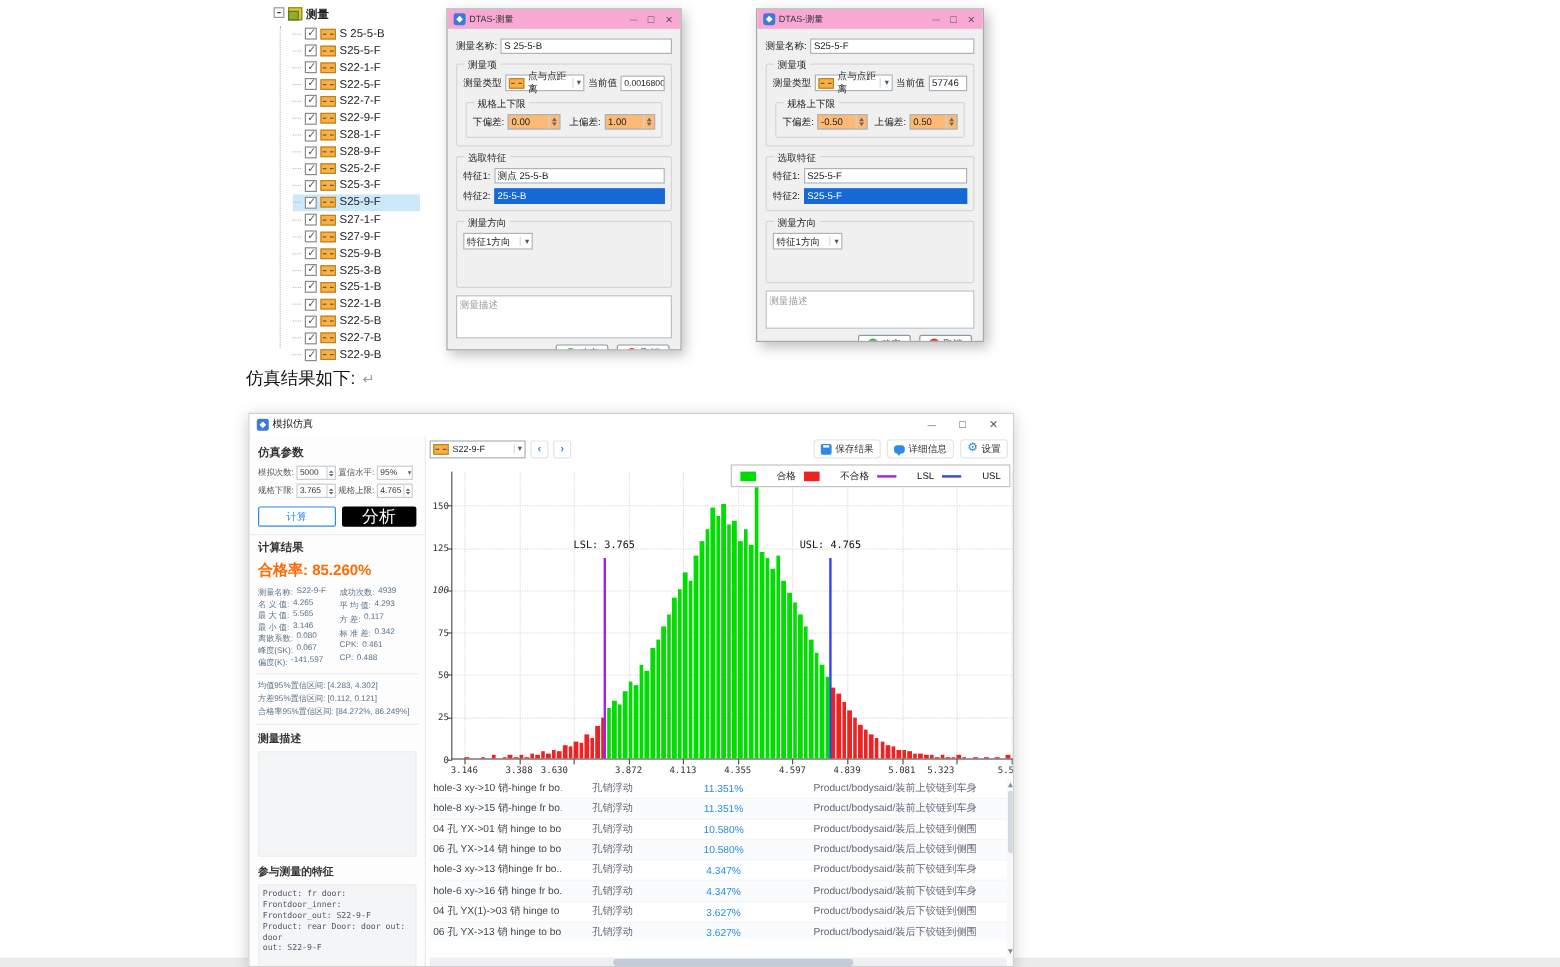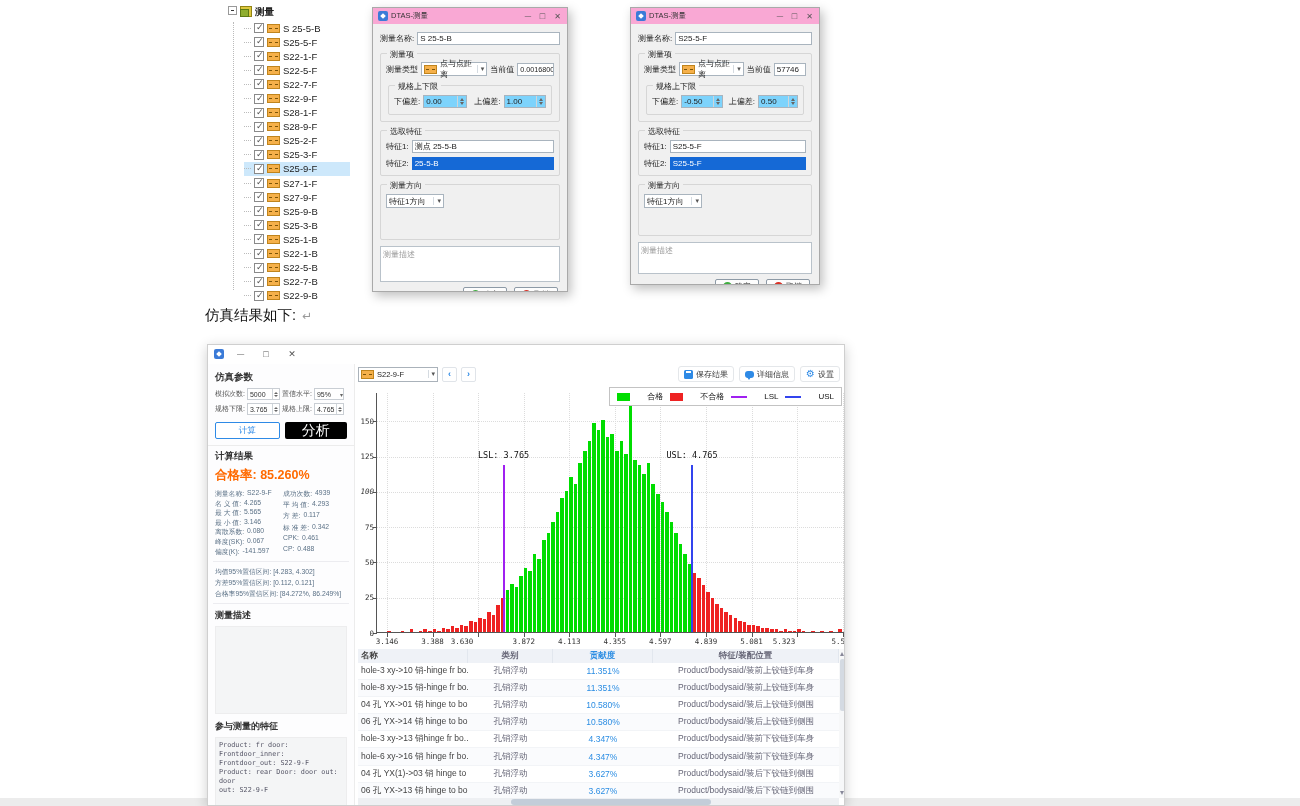--- a/index.html
+++ b/index.html
@@ -39,21 +39,21 @@
 .dlg-body{padding:4px 7px 0}
 .frow{display:flex;align-items:center;gap:3px;margin:4px 0}
 .lbl{color:#222;white-space:nowrap}
 .tin{background:#fff;border:1px solid #a9b4be;height:13px;line-height:12px;padding:0 2px;overflow:hidden;white-space:nowrap}
 .grow{flex:1}
 .grp{border:1px solid #d6d6d6;border-radius:2px;position:relative;margin:8px 0 4px;padding:7px 5px 4px}
 .grp-lbl{position:absolute;top:-5px;left:6px;background:#f0f0f0;padding:0 3px;font-size:8px;color:#222}
 .combo{background:#fff;border:1px solid #a9b4be;height:14px;display:inline-flex;align-items:center;gap:3px;padding:0 2px;position:relative}
 .combo .carat{margin-left:auto;border-left:1px solid #d5dbe1;padding-left:3px;color:#555;font-size:7px}
 .carat::after{content:"▾"}
-.spin{background:#7dd3fc;border:1px solid #a9b4be;height:13px;display:inline-flex;align-items:center;padding-left:2px}
+.spin{background:#fdba74;border:1px solid #a9b4be;height:13px;display:inline-flex;align-items:center;padding-left:2px}
 .spin .val{flex:1}
 .spb{width:9px;height:100%;border-left:1px solid #cfd5da;display:flex;flex-direction:column;align-items:center;justify-content:center;gap:1px}
 .spb i{display:block;width:0;height:0;border-left:2.5px solid transparent;border-right:2.5px solid transparent}
 .spb i.up{border-bottom:3px solid #666}
 .spb i.dn{border-top:3px solid #666}
 .selfield{background:#1569d6 !important;color:#fff;border-color:#1569d6}
 .descbox{background:#fff;border:1px solid #b9c2ca;height:36px;margin-top:6px;padding:2px;color:#999}
 .btnrow{display:flex;justify-content:flex-end;gap:7px;margin:5px 2px 0}
 .btn{background:#fdfdfd;border:1px solid #8d9aa6;border-radius:2px;height:15px;padding:0 7px;display:inline-flex;align-items:center;gap:3px;font-size:8px;color:#222}
 .cir{width:9px;height:9px;border-radius:50%;color:#fff;font-size:6.5px;font-style:normal;display:flex;align-items:center;justify-content:center}
@@ -430,20 +430,21 @@
     </div>
   </div>
 
   <div class="para">
     <span>仿真结果如下:</span><span class="retmark">↵</span>
   </div>
 
   <div class="simwin">
     <div class="sim-tb">
       <span class="appico"></span>
+      <span class="sim-title">模拟仿真</span>
       <span class="swc min"></span>
       <span class="swc max"></span>
       <span class="swc close"></span>
     </div>
 
     <div class="lpanel">
       <div class="sechead">仿真参数</div>
       <div class="prow">
         <span class="plbl">模拟次数:</span>
         <span class="pin" style="width:33px">
@@ -749,26 +750,20 @@
             <span>LSL</span>
           </span>
         <span class="lg-item">
             <span class="lg-ln" id="lg-usl" style="background: rgb(51, 68, 238);"></span>
             <span>USL</span>
           </span>
       </div>
     </div>
 
     <div class="mtable">
-      <div class="thead" id="thead">
-          <span class="tc c1">名称</span>
-          <span class="tc c2">类别</span>
-          <span class="tc c3">贡献度</span>
-          <span class="tc c4">特征/装配位置</span>
-        </div>
       <div class="trows" id="trows">
           <div class="trow">
             <span class="tc c1">hole-3 xy-&gt;10 销-hinge fr bo...</span>
             <span class="tc c2">孔销浮动</span>
             <span class="tc c3">11.351%</span>
             <span class="tc c4">Product/bodysaid/装前上铰链到车身</span>
           </div>
           <div class="trow">
             <span class="tc c1">hole-8 xy-&gt;15 销-hinge fr bo...</span>
             <span class="tc c2">孔销浮动</span>

